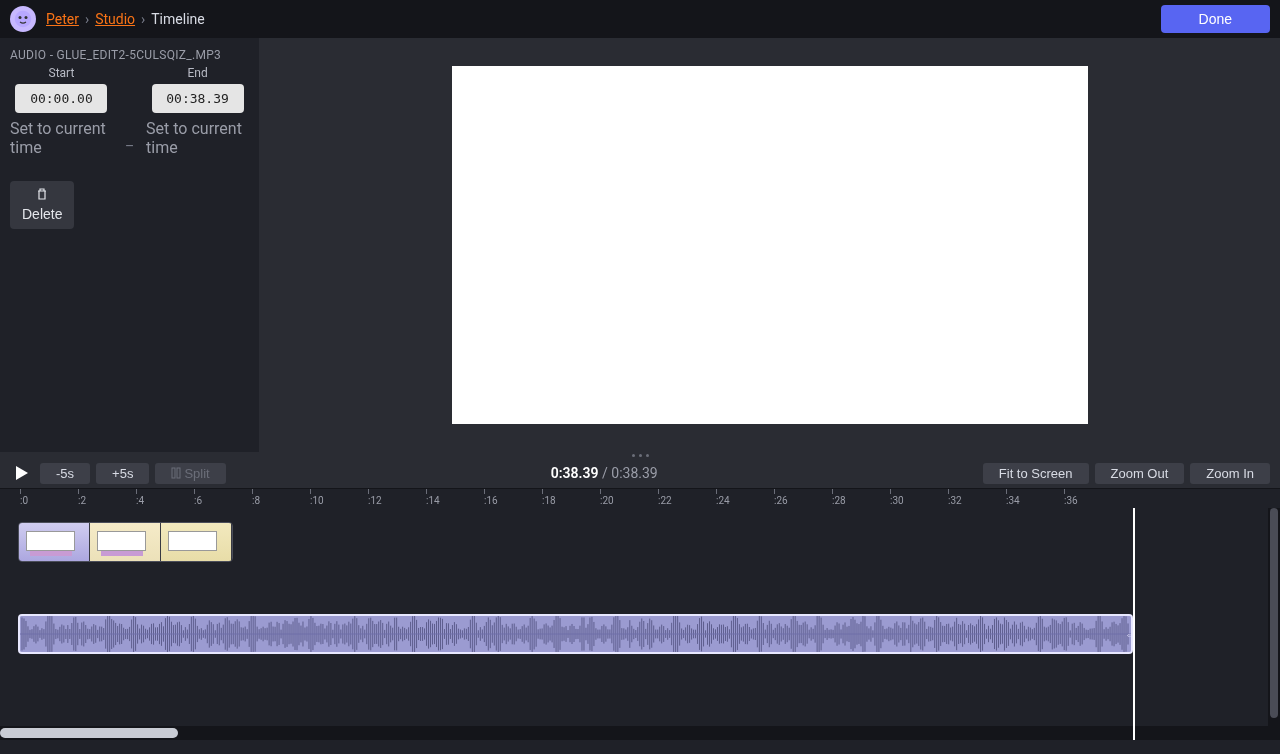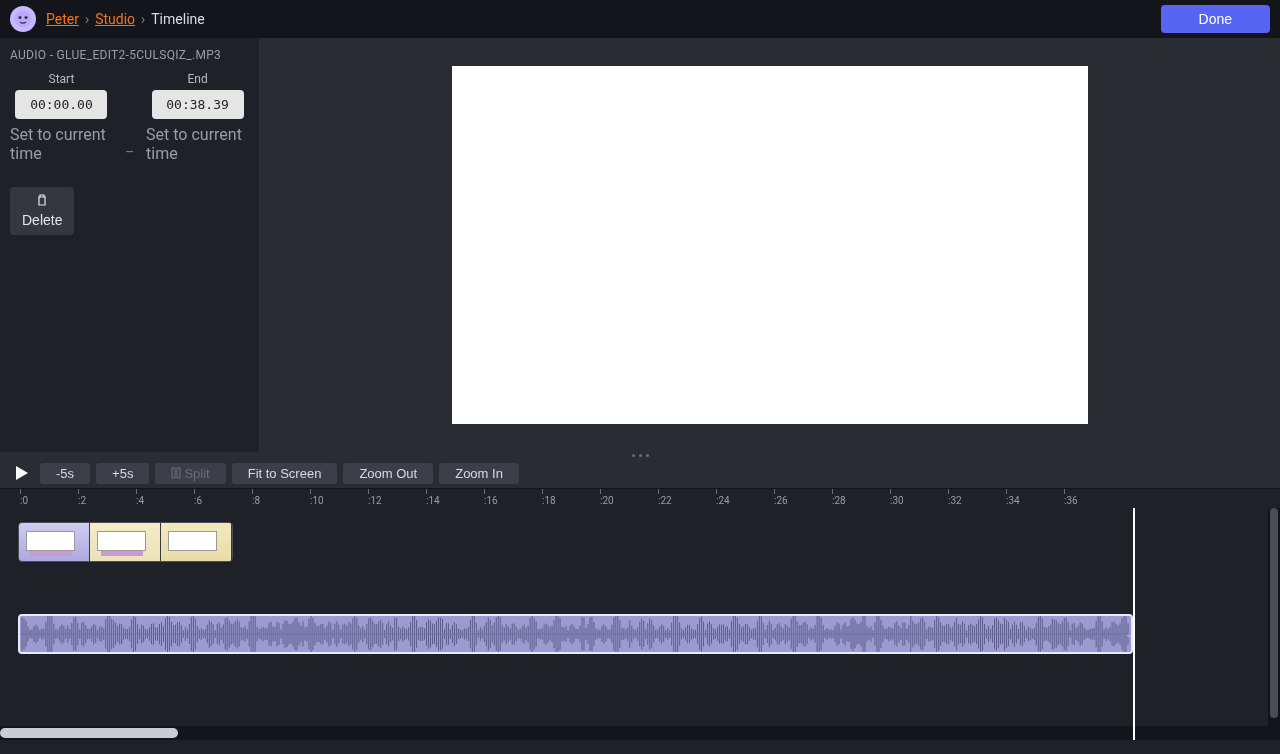--- a/index.html
+++ b/index.html
@@ -64,21 +64,21 @@
     cursor: pointer;
     display: inline-flex;
     align-items: center;
     gap: 6px;
   }
 
   .clip-title {
     color: #9a9da8;
     font-size: 12px;
     letter-spacing: 0.3px;
-    margin-bottom: 10px;
+    margin-bottom: 4px;
   }
   .time-row { display: flex; gap: 12px; }
   .time-col { display: flex; flex-direction: column; align-items: center; }
   .time-label { font-size: 12px; color: #b8bbc5; margin-bottom: 4px; }
   .time-input {
     width: 92px;
     background: #e5e5e5;
     color: #222;
     border: none;
     padding: 7px 8px;
@@ -306,20 +306,25 @@
   </button>
   <button class="ctrl-btn">-5s</button>
   <button class="ctrl-btn">+5s</button>
   <button class="ctrl-btn disabled">
     <svg width="10" height="12" viewBox="0 0 10 12" style="display:inline;vertical-align:-1px;margin-right:3px">
         <rect x="1" y="1" width="3" height="10" stroke="#6b6e79" fill="none"></rect>
         <rect x="6" y="1" width="3" height="10" stroke="#6b6e79" fill="none"></rect>
       </svg><span>Split</span>
   </button>
 
+  <div class="time-display">
+    <span class="cur">0:38.39</span>
+    <span class="tot"> / </span>
+    <span class="tot">0:38.39</span>
+  </div>
 
   <div class="zoom-group">
     <button class="ctrl-btn">Fit to Screen</button>
     <button class="ctrl-btn">Zoom Out</button>
     <button class="ctrl-btn">Zoom In</button>
   </div>
 </div>
 
 <div class="ruler" id="ruler">
     <div class="tick" style="left: 20px;">:0</div>

